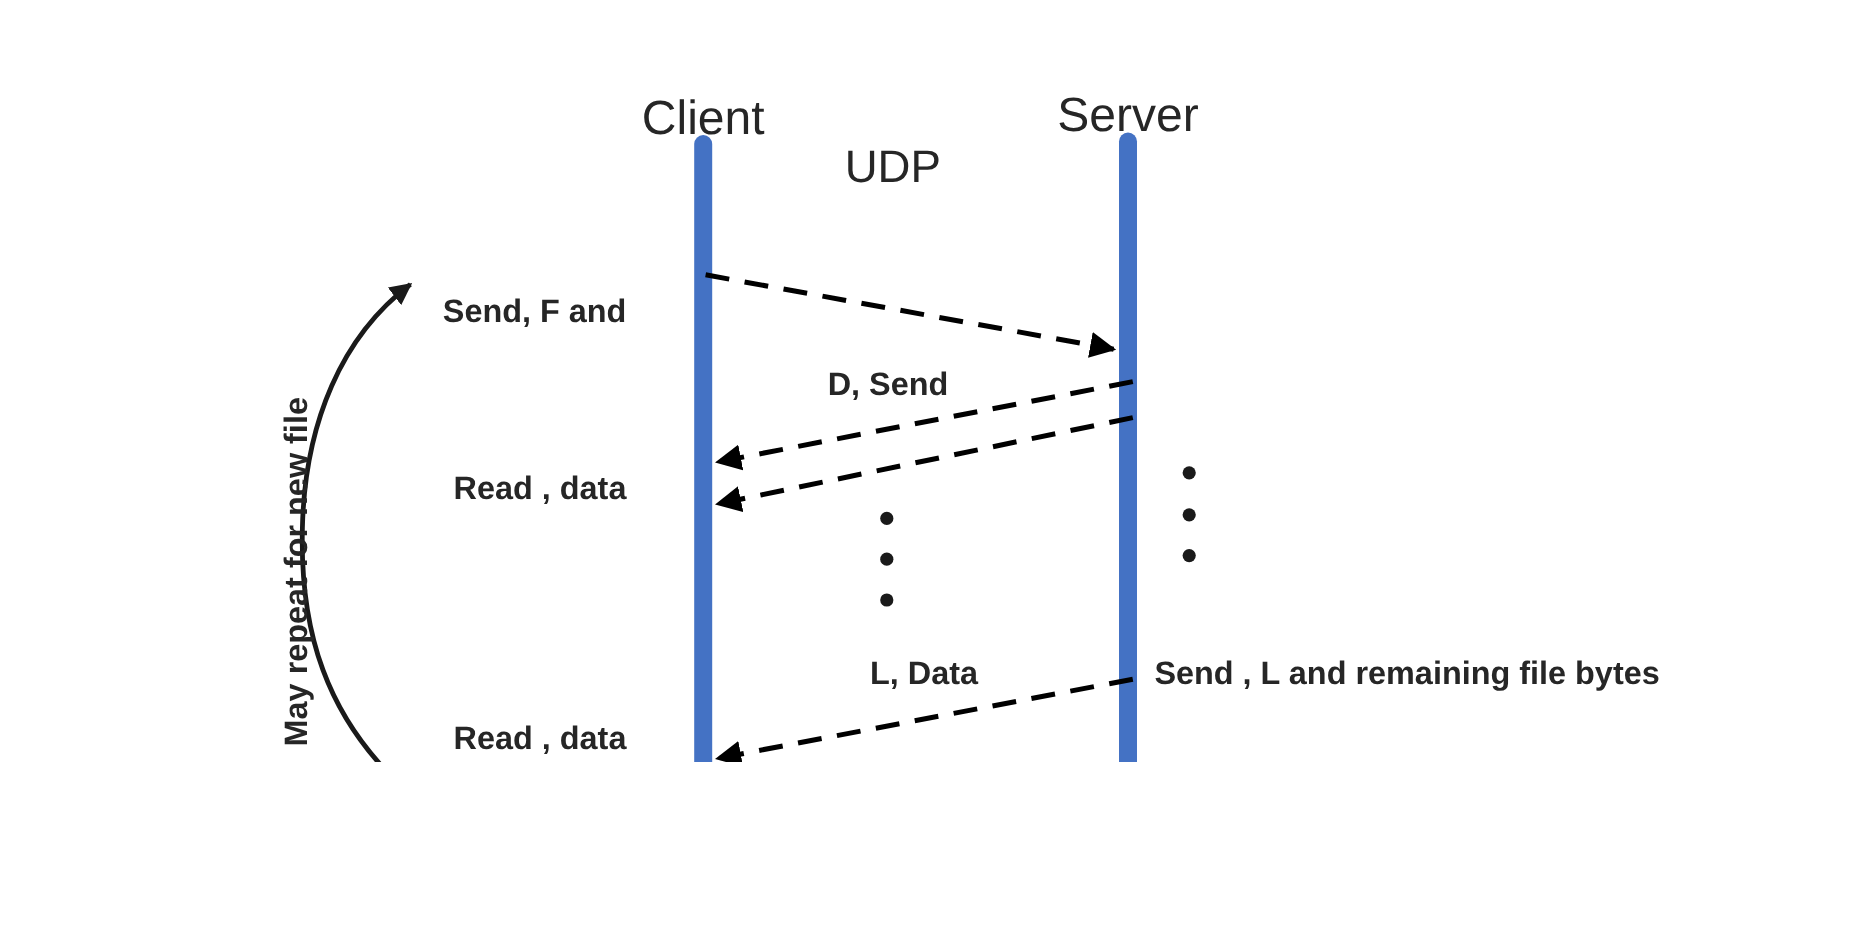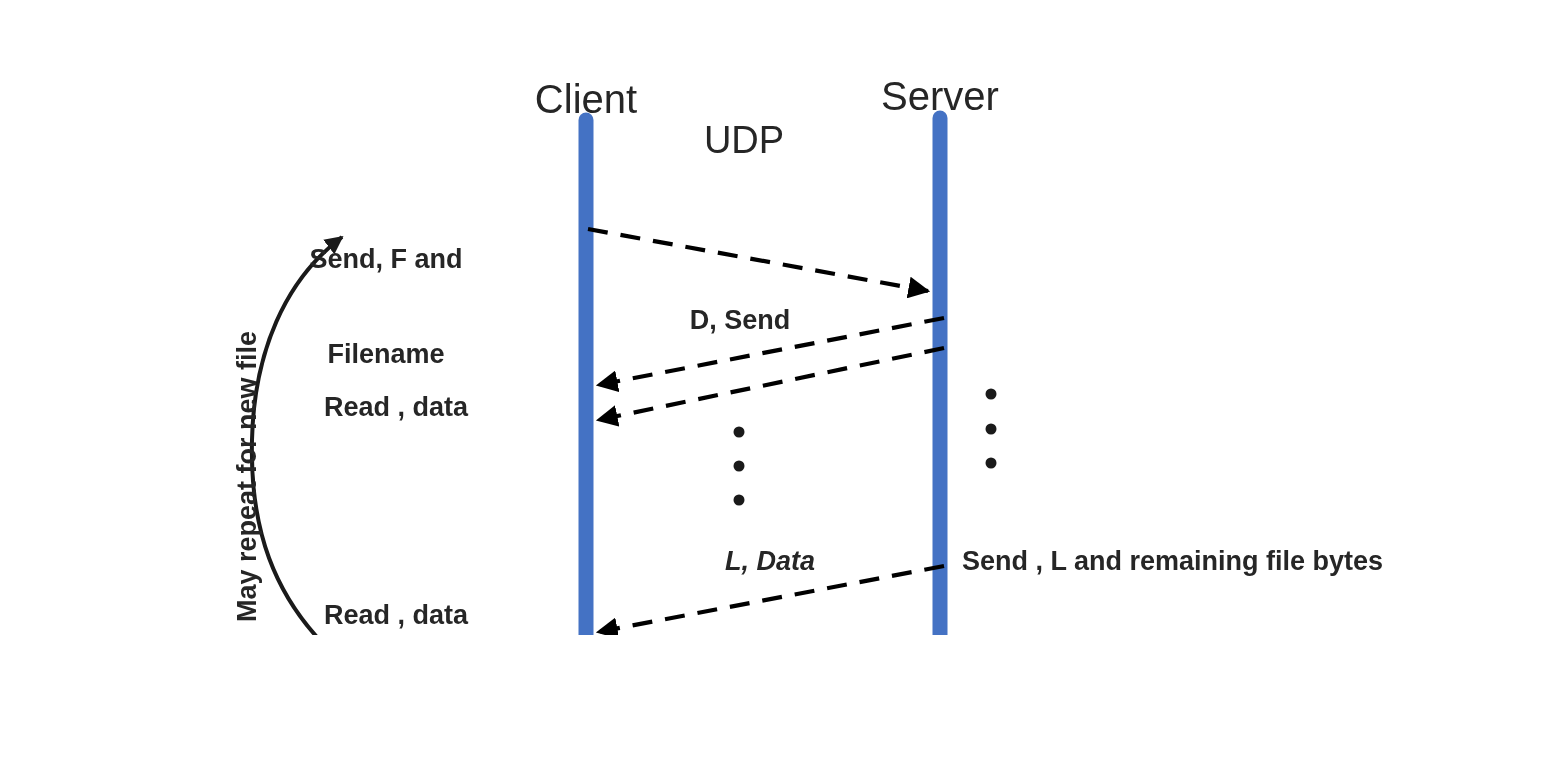--- a/index.html
+++ b/index.html
@@ -49,21 +49,21 @@
     font-weight: bold;
     color: #262626;
     text-align: center;
   }
   .side-label {
     font-size: 27px;
     font-weight: bold;
     color: #262626;
   }
   .side-label.right-block { text-align: left; }
-  .side-label.left-block  { text-align: center; }
+  .side-label.left-block  { text-align: right; }
   .rot-label {
     font-size: 27px;
     font-weight: bold;
     color: #262626;
     transform-origin: 0 0;
     transform: rotate(-90deg);
     white-space: nowrap;
   }
 </style>
 </head>
@@ -112,31 +112,30 @@
   </svg>
 
   <div class="lbl actor-title" style="left:466px; top:76px; width:240px;">Client</div>
 
   <div class="lbl actor-title" style="left:820px; top:73px; width:240px;">Server</div>
 
   <div class="lbl proto-title" style="left:644px; top:118px; width:200px;">UDP</div>
 
   <div class="lbl side-label left-block" style="left:250px; top:180px; width:272px;">
     <div>Send, F and</div>
-    <div>Filename</div>
   </div>
 
   <div class="lbl side-label left-block" style="left:270px; top:392px; width:252px;">Read , data</div>
 
   <div class="lbl side-label left-block" style="left:270px; top:600px; width:252px;">Read , data</div>
 
 
   <div class="lbl msg-label" style="left:620px; top:305px; width:240px;">D, Send</div>
 
-  <div class="lbl msg-label" style="left:655px; top:546px; width:230px;font-style:italic;">L, Data</div>
+  <div class="lbl msg-label" style="left:655px; top:546px; width:230px;">L, Data</div>
 
   <div class="lbl side-label right-block" style="left:962px; top:262px; width:560px;">
   </div>
 
   <div class="lbl side-label right-block" style="left:962px; top:546px; width:540px;">Send , L and remaining file bytes</div>
 
   <div class="lbl rot-label" style="left:232px; top:622px;">May repeat for new file</div>
 
 </div>
 

